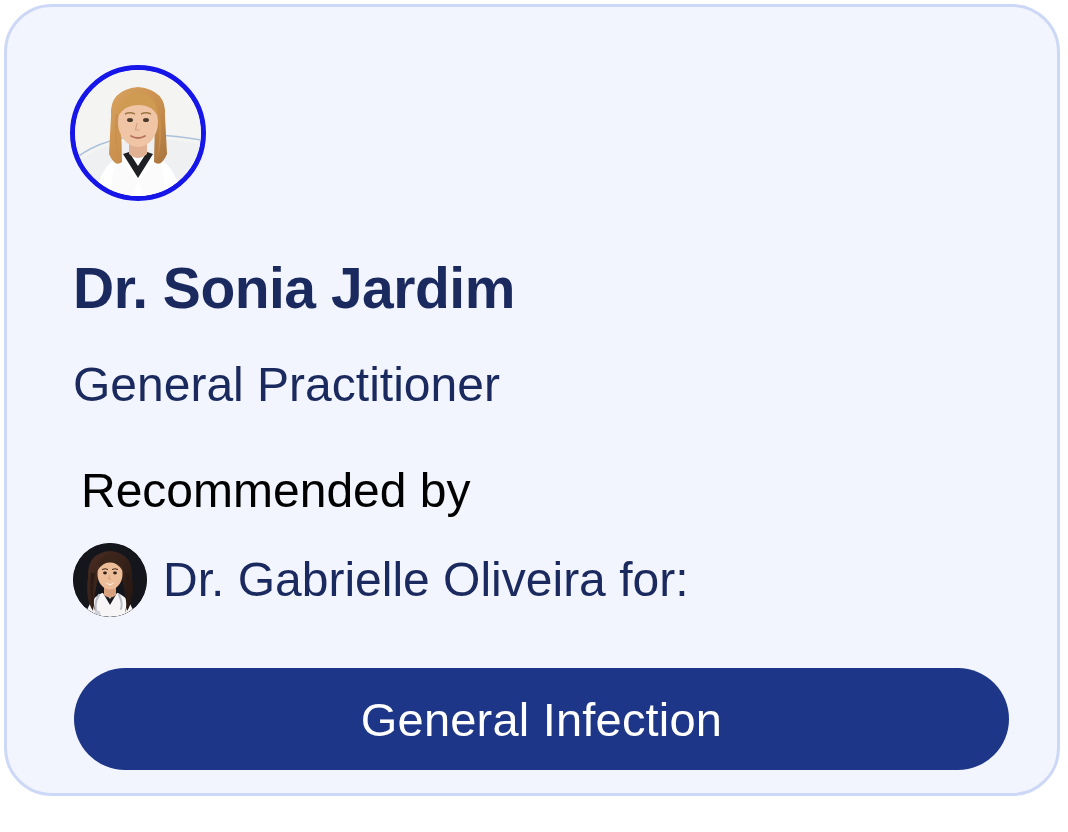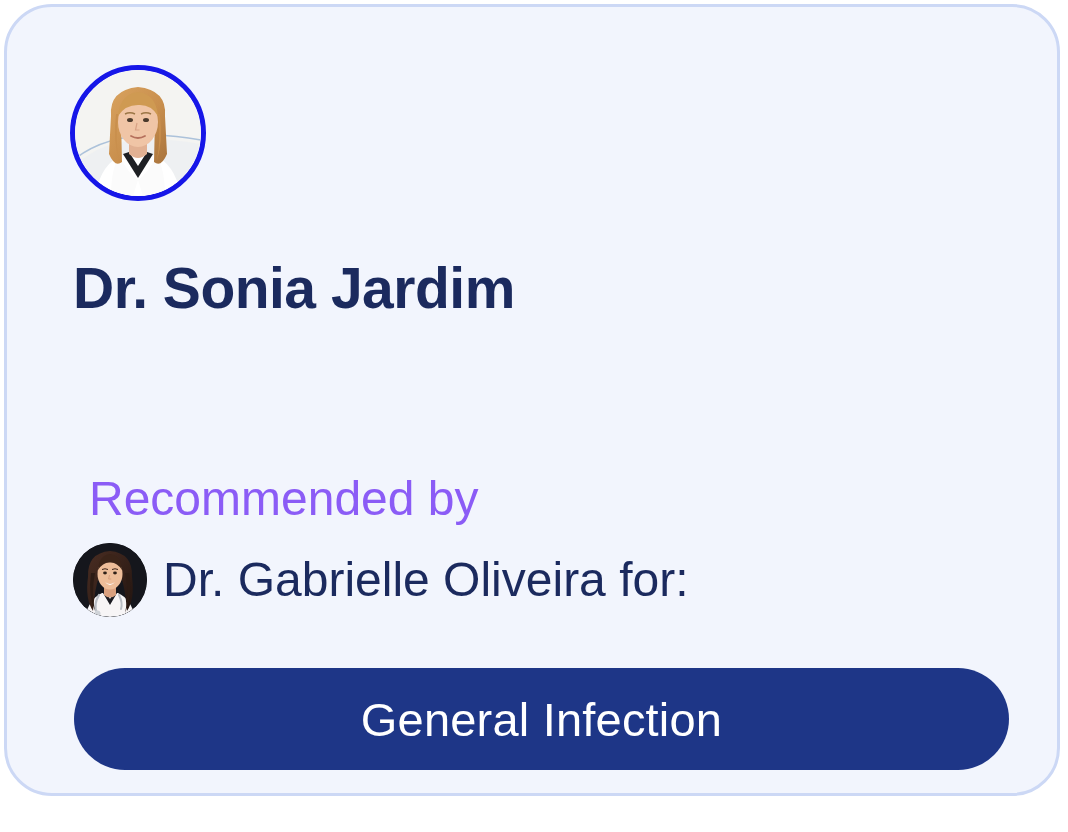--- a/index.html
+++ b/index.html
@@ -77,25 +77,25 @@
     font-size: 48px;
     font-weight: 400;
     line-height: 1.1;
     color: #1b2a5e;
     white-space: nowrap;
   }
   .recommend-label {
     position: absolute;
     left: 66px;
     top: 450px;
-    margin: 16px;
+    margin: 8px;
     font-size: 48px;
     font-weight: 400;
     line-height: 1.1;
-    color: #8b5cf6;
+    color: #000000;
     white-space: nowrap;
   }
 
   
   .referrer-row {
     position: absolute;
     left: 66px;
     top: 536px;
     display: flex;
     align-items: center;
@@ -185,20 +185,21 @@
 
             <path d="M43 44 Q40 70 44 90 Q38 72 41 44 Z" fill="#c98f4d"></path>
             <path d="M83 44 Q86 70 82 90 Q88 72 85 44 Z" fill="#c98f4d"></path>
           </g>
         </svg>
       </div>
     </div>
 
     <h1 class="doctor-name">Dr. Sonia Jardim</h1>
 
+    <p class="doctor-specialty">General Practitioner</p>
 
     <p class="recommend-label">Recommended by</p>
 
     <div class="referrer-row">
       <div class="avatar-referrer">
         <svg viewBox="0 0 74 74" preserveAspectRatio="xMidYMid slice" aria-hidden="true">
           <defs>
             <clipPath id="clipRef">
                 <circle cx="37" cy="37" r="37"></circle>
               </clipPath>

